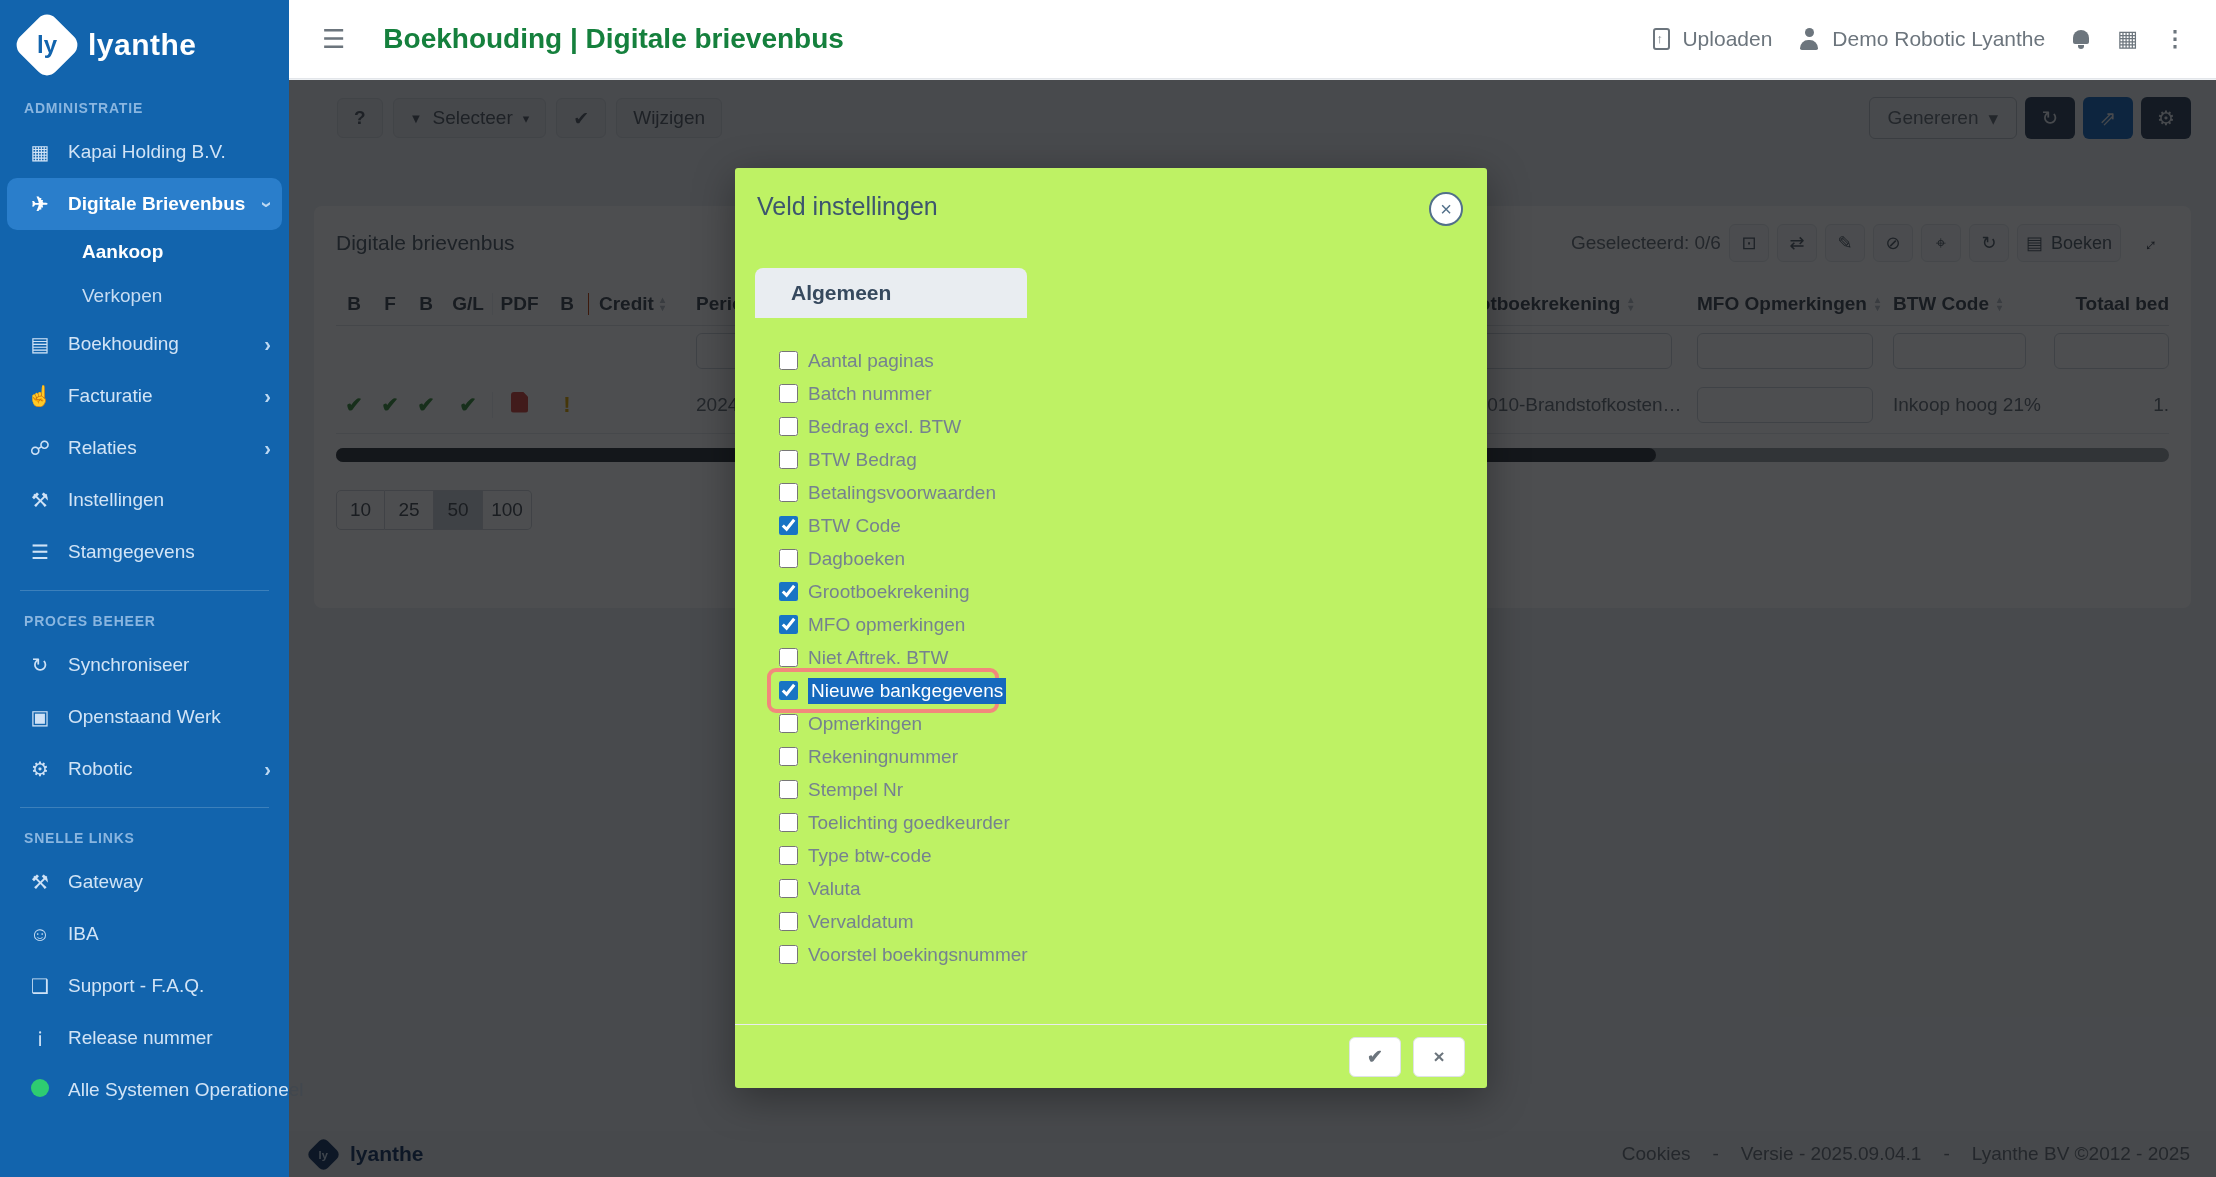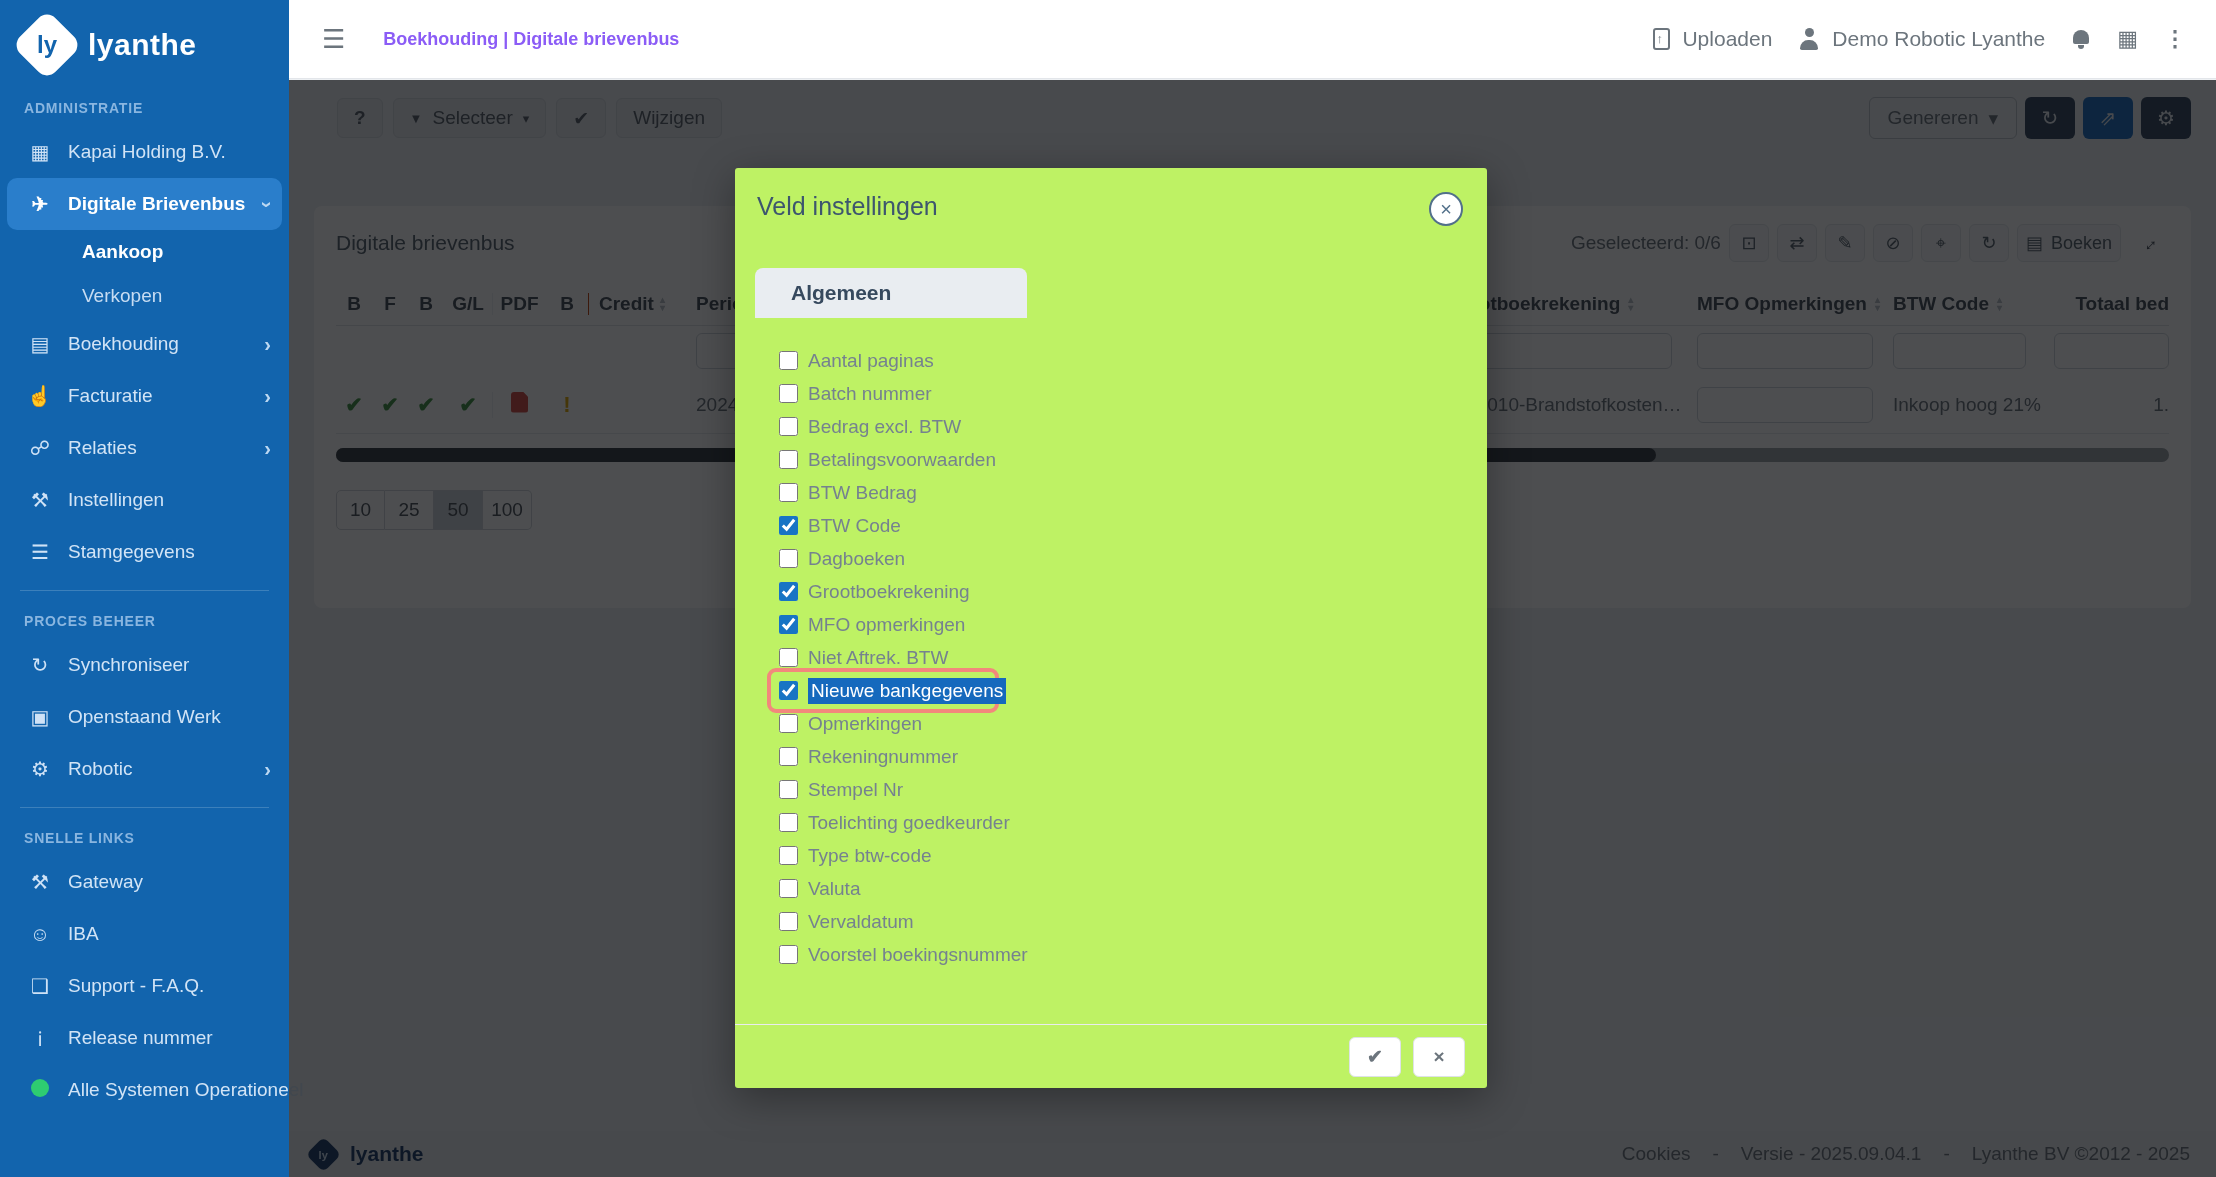--- a/index.html
+++ b/index.html
@@ -30,21 +30,21 @@
   .chev.down { transform:rotate(90deg); }
   .side-sub { display:flex; align-items:center; height:44px; padding-left:70px; font-size:19px;
     color:#c7dcf2; cursor:pointer; }
   .side-sub.sub-active { color:#ffffff; font-weight:bold; }
   .dot { width:18px; height:18px; border-radius:50%; background:#2ecc71; display:inline-block; }
 
   
   .topbar { position:absolute; left:289px; top:0; width:1927px; height:79px; background:#fff;
     border-bottom:1px solid #e3e6ea; display:flex; align-items:center; z-index:30; }
   .hamburger { font-size:26px; color:#6c757d; margin-left:33px; cursor:pointer; }
-  .page-title { margin-left:38px; font-size:18px; font-weight:bold; color:#8b5cf6; }
+  .page-title { margin-left:38px; font-size:28px; font-weight:bold; color:#15803d; }
   .topbar-right { margin-left:auto; display:flex; align-items:center; gap:26px; padding-right:30px;
     color:#6c757d; font-size:21px; }
   .tb-group { display:flex; align-items:center; gap:12px; cursor:pointer; }
   .file-up { width:17px; height:22px; border:2px solid #6c757d; border-radius:3px; position:relative; }
   .file-up::after { content:"↑"; position:absolute; left:1px; top:1px; font-size:13px; color:#6c757d; font-weight:bold; }
   .icon-person { position:relative; width:22px; height:22px; }
   .icon-person::before { content:""; position:absolute; top:0; left:7px; width:9px; height:9px; border-radius:50%; background:#6c757d; }
   .icon-person::after { content:""; position:absolute; bottom:0; left:2px; width:18px; height:10px;
     border-radius:9px 9px 2px 2px; background:#6c757d; }
   .icon-bell { position:relative; width:20px; height:22px; cursor:pointer; }
@@ -469,25 +469,25 @@
       <label class="field-row">
     <input type="checkbox" style="">
     <span class="field-lbl">Batch nummer</span>
   </label>
       <label class="field-row">
     <input type="checkbox" style="">
     <span class="field-lbl">Bedrag excl. BTW</span>
   </label>
       <label class="field-row">
     <input type="checkbox" style="">
+    <span class="field-lbl">BTW Bedrag</span>
+  </label>
+      <label class="field-row">
+    <input type="checkbox" style="">
     <span class="field-lbl">Betalingsvoorwaarden</span>
-  </label>
-      <label class="field-row">
-    <input type="checkbox" style="">
-    <span class="field-lbl">BTW Bedrag</span>
   </label>
       <label class="field-row">
     <input type="checkbox" checked="" style="">
     <span class="field-lbl">BTW Code</span>
   </label>
       <label class="field-row">
     <input type="checkbox" style="">
     <span class="field-lbl">Dagboeken</span>
   </label>
       <label class="field-row">

